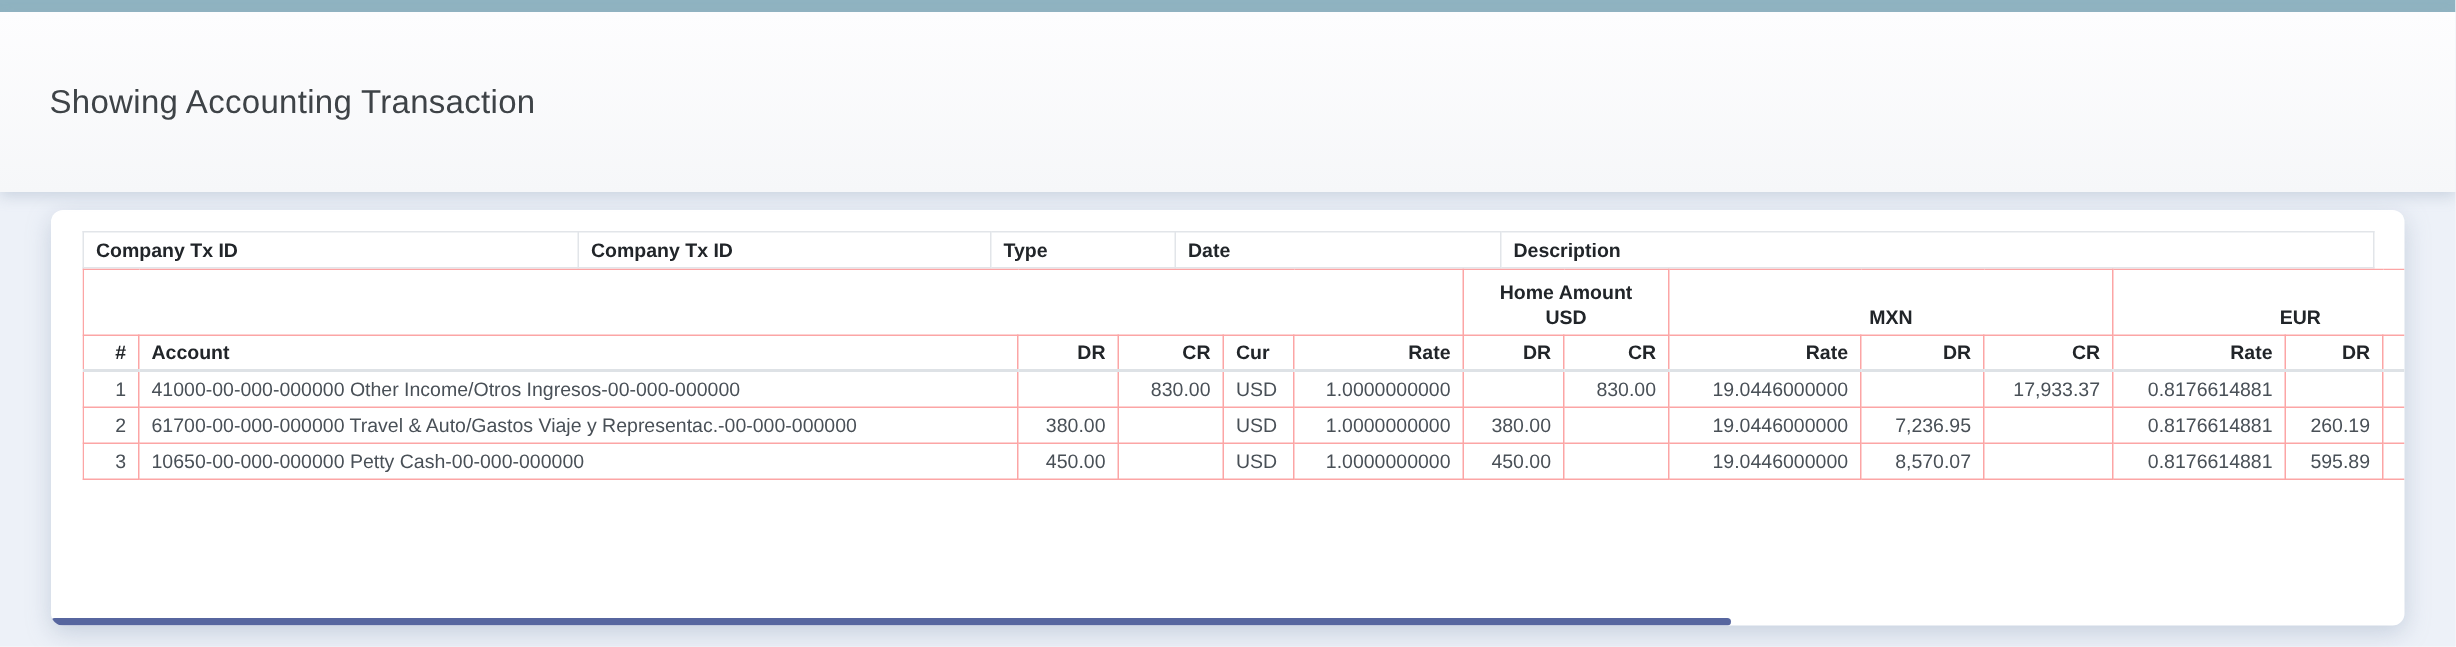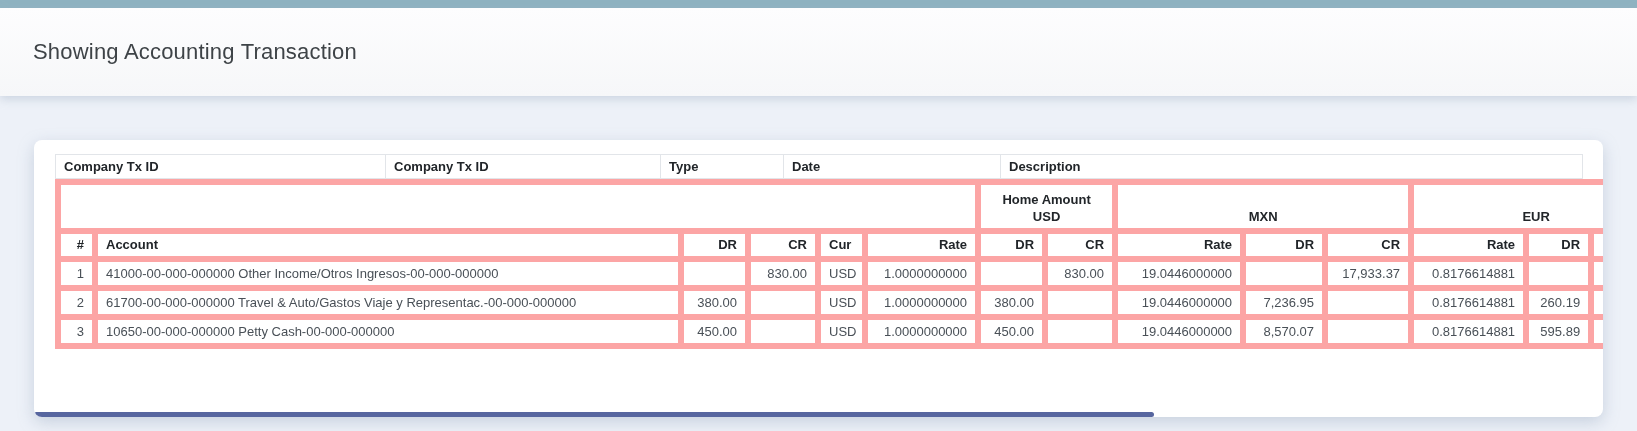--- a/index.html
+++ b/index.html
@@ -10,21 +10,21 @@
     background: #EDF1F8;
     font-family: "Liberation Sans", sans-serif;
     overflow: hidden;
   }
   .topbar {
     height: 8px;
     width: 100%;
     background: #8FB3C1;
   }
   .page-header {
-    height: 88px;
+    height: 120px;
     background: linear-gradient(180deg, #fdfdfe 0%, #f6f7f9 100%);
     box-shadow: 0 3px 9px rgba(160, 175, 195, 0.45);
     display: flex;
     align-items: center;
     padding-left: 33px;
     position: relative;
     z-index: 2;
   }
   .page-title {
     font-size: 22px;
@@ -75,21 +75,21 @@
   }
   .details-viewport {
     width: 1548px;
     overflow: hidden;
   }
   .details-table {
     width: 1603px;
     border: 1px solid #dee2e6;
   }
   .details-table th, .details-table td {
-    border: 6px solid #fca5a5;
+    border: 1px solid #fca5a5;
     padding: 2px 8px;
     white-space: nowrap;
     overflow: hidden;
   }
   .details-table th { color: #212529; font-weight: 700; }
   .details-table td { color: #495057; height: 19px; line-height: 19px; }
   .details-table tr.group-row th {
     height: 38px;
     vertical-align: bottom;
     text-align: center;

